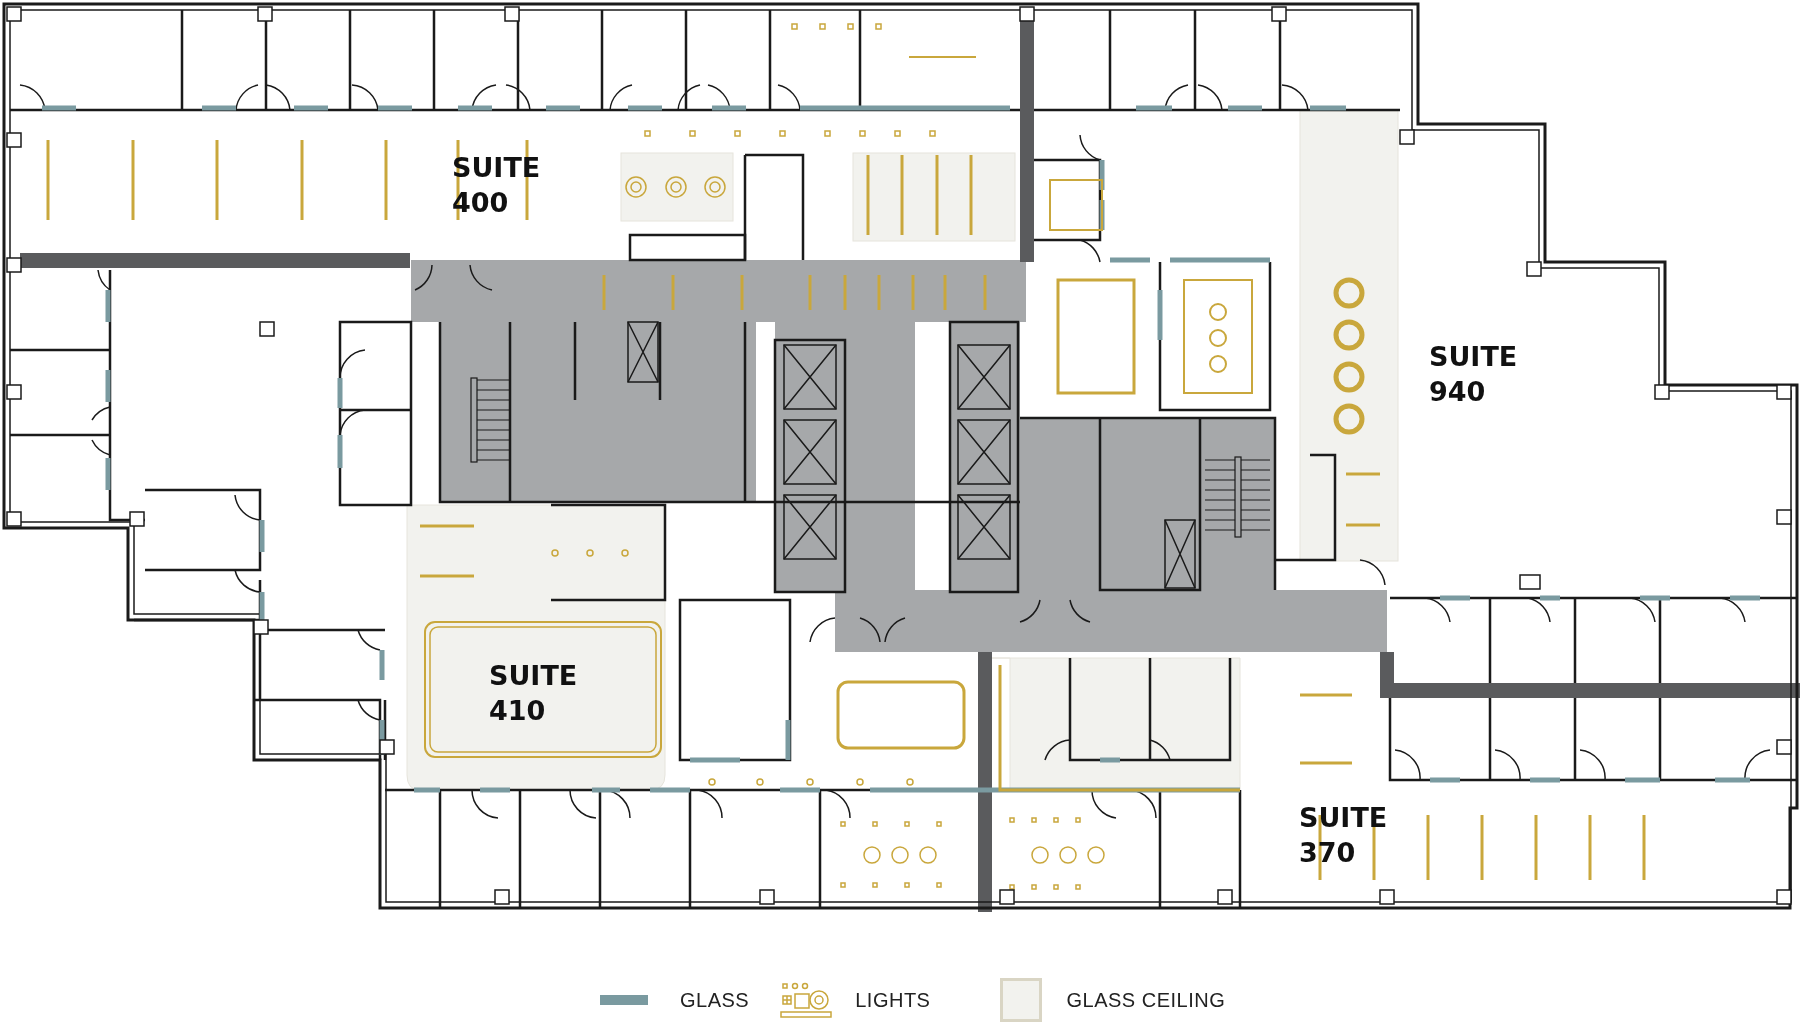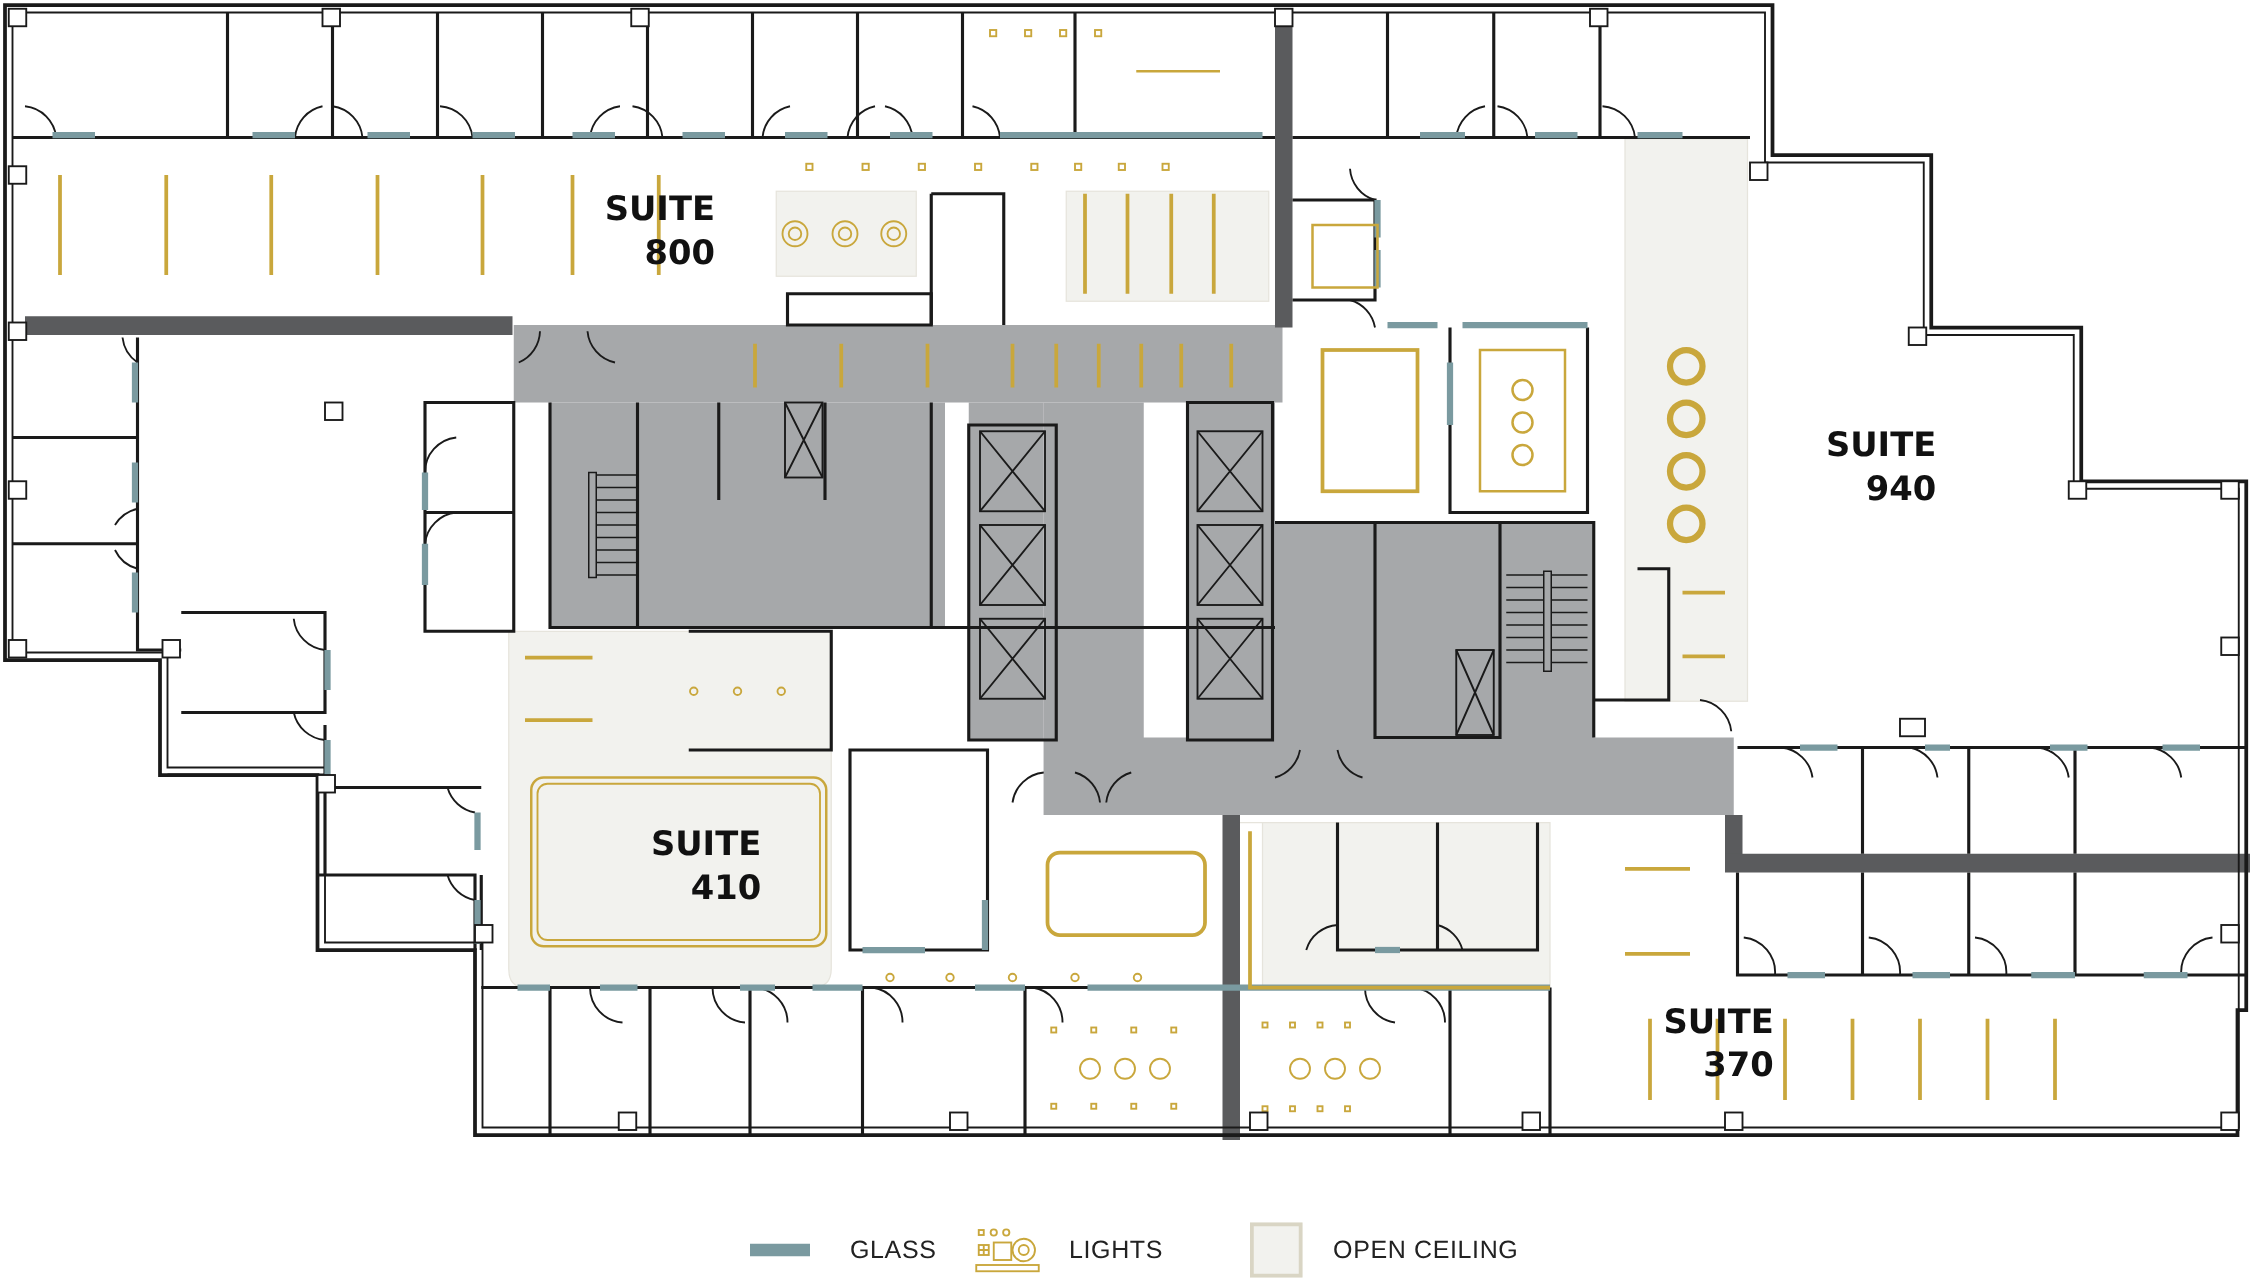--- a/index.html
+++ b/index.html
@@ -1,18 +1,18 @@
 <!DOCTYPE html>
 <html><head>
 <meta charset="utf-8">
 <style>
   html, body { margin: 0; padding: 0; background: #ffffff; }
   body { width: 1800px; height: 1025px; position: relative; overflow: hidden; font-family: "Liberation Sans", sans-serif; }
   #plan { position: absolute; left: 0; top: 0; width: 1800px; height: 1025px; }
-  .suite-label { position: absolute; font-family: "DejaVu Sans", sans-serif; font-weight: bold; font-size: 27px; line-height: 35px; color: #111; text-align: right; letter-spacing: 0px; }
+  .suite-label { position: absolute; font-family: "DejaVu Sans", sans-serif; font-weight: bold; font-size: 27px; line-height: 35px; color: #111; text-align: left; letter-spacing: 0px; }
   .legend { position: absolute; left: 600px; top: 975px; height: 50px; display: flex; align-items: center; font-family: "Liberation Sans", sans-serif; font-size: 20px; color: #222; letter-spacing: 0.5px; }
   .legend .item { display: flex; align-items: center; }
   .legend .glass-swatch { width: 48px; height: 10px; background: #7a9aa0; margin-right: 32px; }
   .legend .lights-swatch { width: 56px; height: 40px; margin-right: 20px; }
   .legend .ceiling-swatch { width: 42px; height: 44px; background: #f2f2ee; border: 3px solid #d9d5c4; box-sizing: border-box; margin-right: 24px; }
   .legend .gap1 { width: 30px; }
   .legend .gap2 { width: 70px; }
 </style>
 </head>
 <body>
@@ -263,21 +263,21 @@
     <rect x="760" y="890" width="14" height="14"></rect>
       <rect x="495" y="890" width="14" height="14"></rect>
     <rect x="380" y="740" width="14" height="14"></rect>
       <rect x="254" y="620" width="14" height="14"></rect>
       <rect x="130" y="512" width="14" height="14"></rect>
   </g>
 </svg>
 
 <div class="suite-label" style="left:452px; top:150px; width:120px;">
   <div>SUITE</div>
-  <div>800</div>
+  <div>400</div>
 </div>
 <div class="suite-label" style="left:1429px; top:339px; width:120px;">
   <div>SUITE</div>
   <div>940</div>
 </div>
 <div class="suite-label" style="left:1299px; top:800px; width:120px;">
   <div>SUITE</div>
   <div>370</div>
 </div>
 <div class="suite-label" style="left:489px; top:658px; width:120px;">
@@ -303,15 +303,15 @@
         <circle cx="40" cy="20" r="9"></circle>
           <circle cx="40" cy="20" r="4"></circle>
         <rect x="2" y="32" width="50" height="5"></rect>
       </g>
     </svg>
     <span>LIGHTS</span>
   </div>
   <div class="gap2"></div>
   <div class="item">
     <div class="ceiling-swatch"></div>
-    <span>OPEN CEILING</span>
+    <span>GLASS CEILING</span>
   </div>
 </div>
 
 </body></html>

